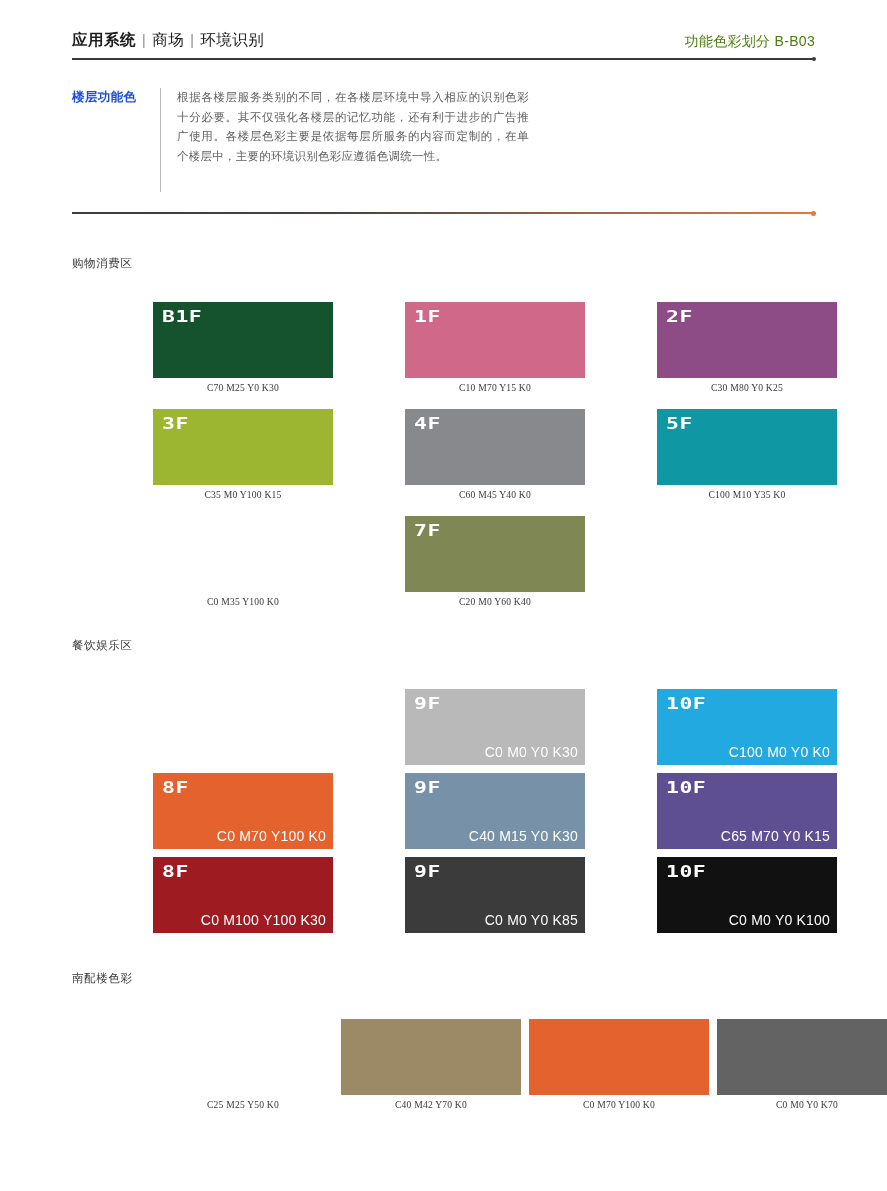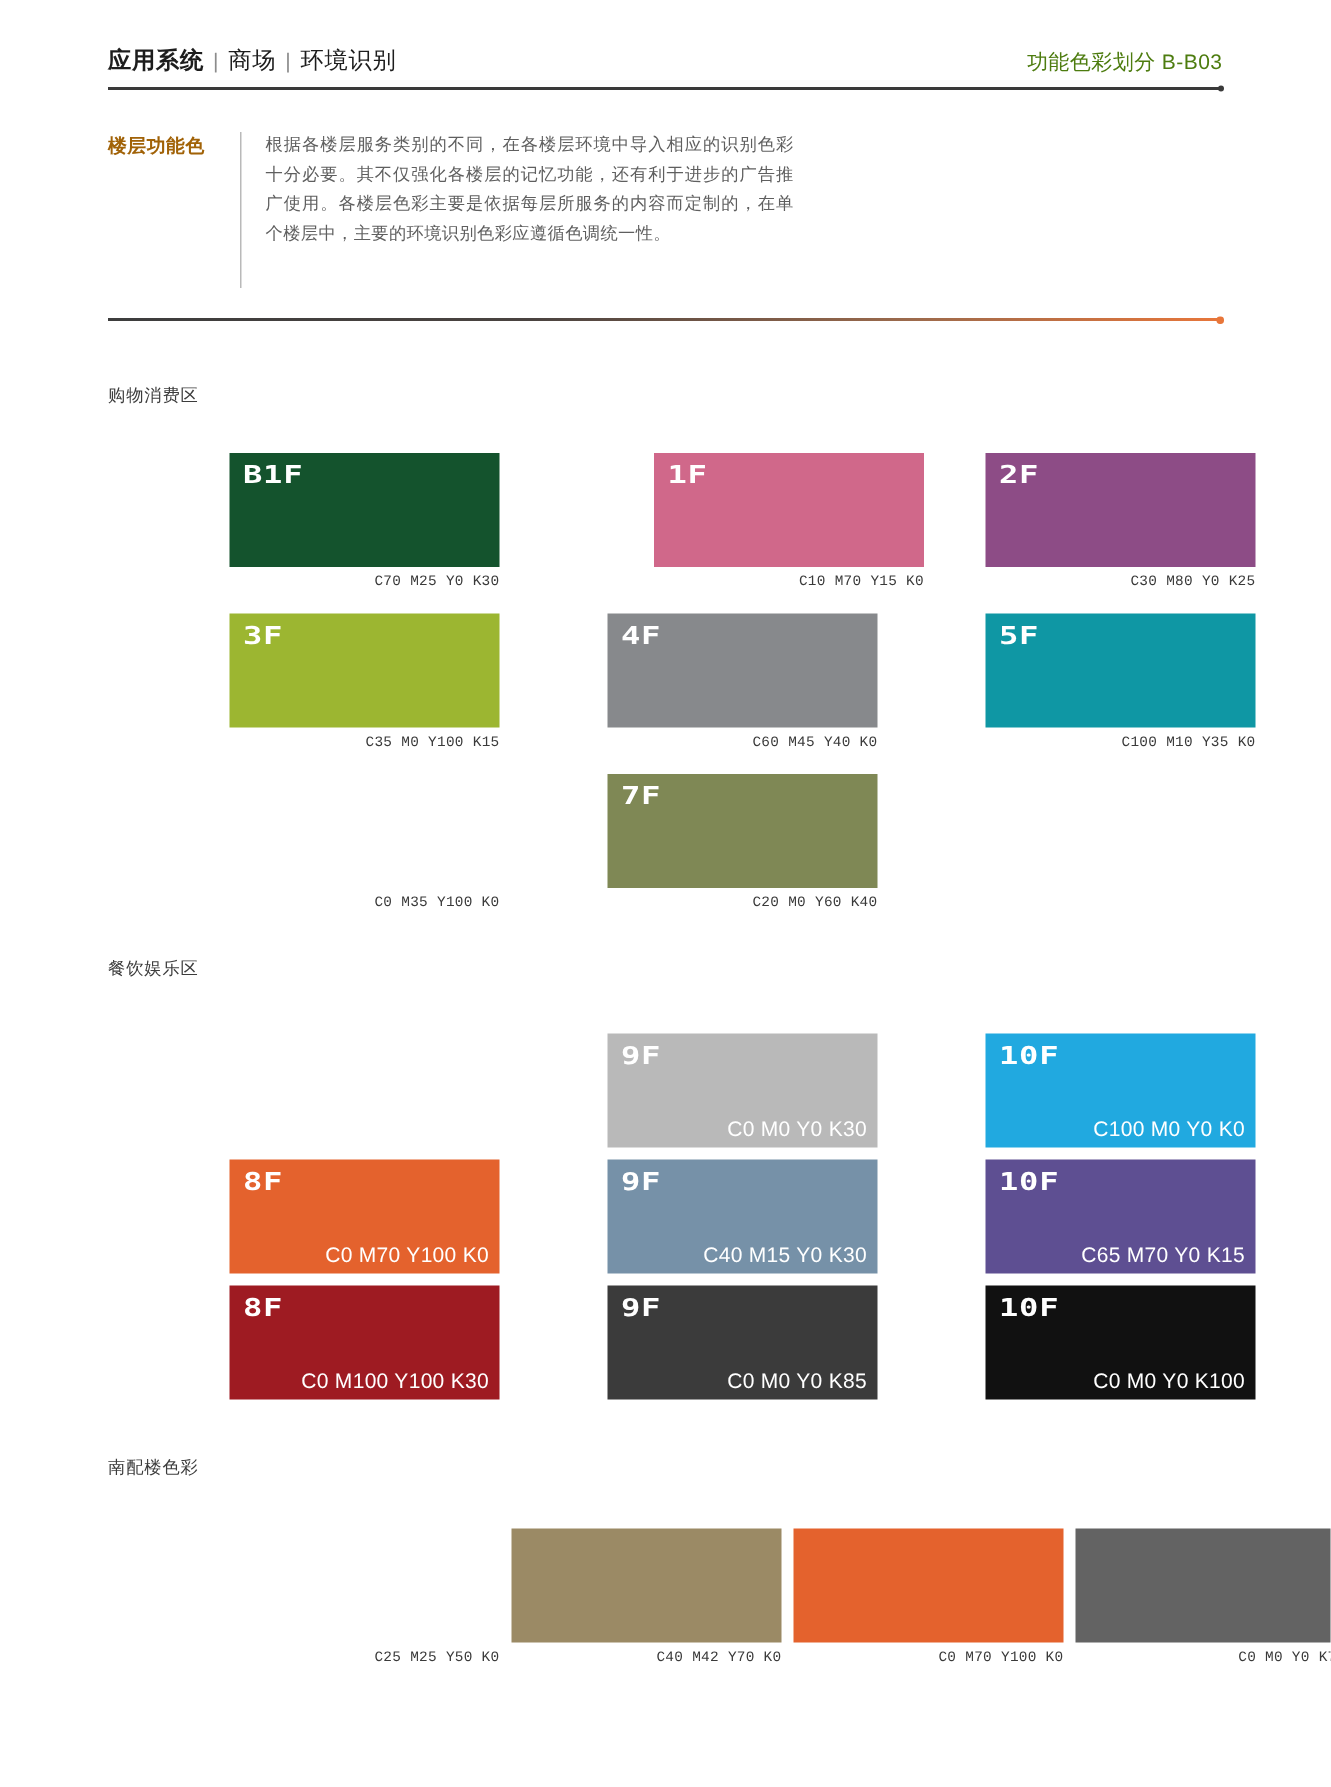--- a/index.html
+++ b/index.html
@@ -71,21 +71,21 @@
   .intro {
     position: absolute;
     left: 72px;
     top: 88px;
     display: flex;
     align-items: stretch;
   }
   .intro-label {
     font-size: 12.5px;
     font-weight: bold;
-    color: #a16207;
+    color: #1d4ed8;
     width: 88px;
     padding-top: 1px;
     letter-spacing: 0.4px;
   }
   .intro-divider {
     width: 1px;
     background: #b9b9b9;
     margin-right: 16px;
     min-height: 104px;
   }
@@ -156,26 +156,26 @@
     color: #ffffff;
     letter-spacing: 0.5px;
     font-family: "DejaVu Sans Mono", "Liberation Mono", monospace;
     transform: scaleY(0.78) scaleX(1.02);
     transform-origin: left top;
     line-height: 1;
   }
   
   .cmyk-below {
     width: 180px;
-    text-align: right;
+    text-align: center;
     font-size: 9.6px;
     color: #3a3a3a;
     padding-top: 4px;
     letter-spacing: 0.2px;
-    font-family: Liberation Mono, monospace;
+    font-family: Liberation Serif, serif;
   }
   
   .cmyk-inside {
     position: absolute;
     right: 7px;
     bottom: 5px;
     font-size: 14px;
     color: #ffffff;
     letter-spacing: 0.2px;
     font-family: "Liberation Sans", sans-serif;
@@ -222,21 +222,21 @@
 <div class="section-title" id="title-dining">餐饮娱乐区</div>
 <div class="section-title" id="title-southwing">南配楼色彩</div>
 
 <div class="grid" id="grid-shopping">
     <div class="cell" style="grid-area: 1 / 1;">
       <div class="swatch" style="background: #14532d;">
         <div class="floor">B1F</div>
       </div>
       <div class="cmyk-below">C70 M25 Y0 K30</div>
     </div>
-    <div class="cell" style="grid-area: 1 / 3; margin-left: 31px;">
+    <div class="cell" style="grid-area: 1 / 3;">
       <div class="swatch" style="background: rgb(208, 104, 138);">
         <div class="floor">1F</div>
       </div>
       <div class="cmyk-below">C10 M70 Y15 K0</div>
     </div>
     <div class="cell" style="grid-area: 1 / 5;">
       <div class="swatch" style="background: rgb(141, 76, 134);">
         <div class="floor">2F</div>
       </div>
       <div class="cmyk-below">C30 M80 Y0 K25</div>

